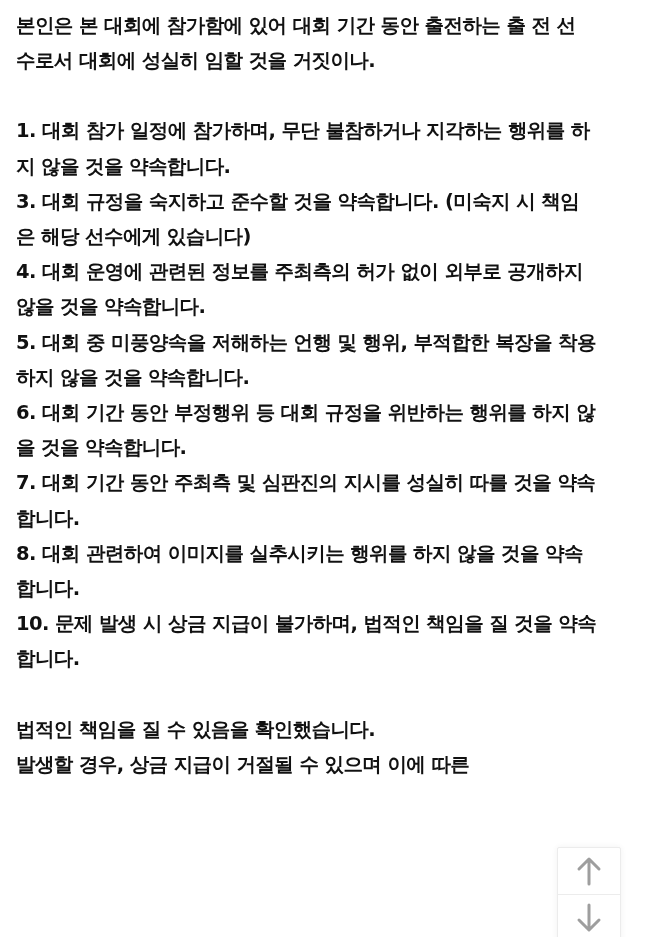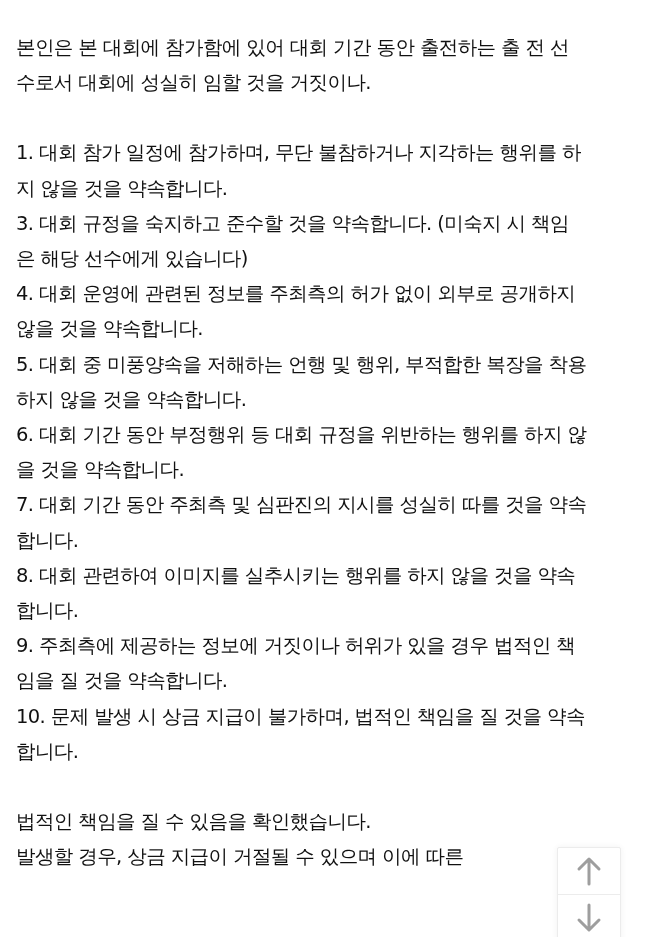--- a/index.html
+++ b/index.html
@@ -14,25 +14,24 @@
       position: relative;
       font-family: "DejaVu Sans", "Liberation Sans", sans-serif;
       color: #111111;
     }
     .doc {
       position: absolute;
       left: 16px;
       top: 8px;
       width: 630px;
       font-size: 19.5px;
-      font-weight: normal;
+      font-weight: bold;
       line-height: 35.2px;
       letter-spacing: -0.6px;
       word-break: keep-all;
-      margin-top: 22px;
     }
     .doc p {
       margin: 0;
     }
     .line {
       display: block;
       white-space: nowrap;
     }
     .gap {
       height: 35px;
@@ -99,24 +98,20 @@
     </p>
     <p class="list-item">
       <span class="line">7. 대회 기간 동안 주최측 및 심판진의 지시를 성실히 따를 것을 약속</span>
       <span class="line">합니다.</span>
     </p>
     <p class="list-item">
       <span class="line">8. 대회 관련하여 이미지를 실추시키는 행위를 하지 않을 것을 약속</span>
       <span class="line">합니다.</span>
     </p>
     <p class="list-item">
-      <span class="line">9. 주최측에 제공하는 정보에 거짓이나 허위가 있을 경우 법적인 책</span>
-      <span class="line">임을 질 것을 약속합니다.</span>
-    </p>
-    <p class="list-item">
       <span class="line">10. 문제 발생 시 상금 지급이 불가하며, 법적인 책임을 질 것을 약속</span>
       <span class="line">합니다.</span>
     </p>
   </div>
 
   <div class="gap"></div>
 
   <p>
     <span class="line">법적인 책임을 질 수 있음을 확인했습니다.</span>
     <span class="line">발생할 경우, 상금 지급이 거절될 수 있으며 이에 따른</span>

